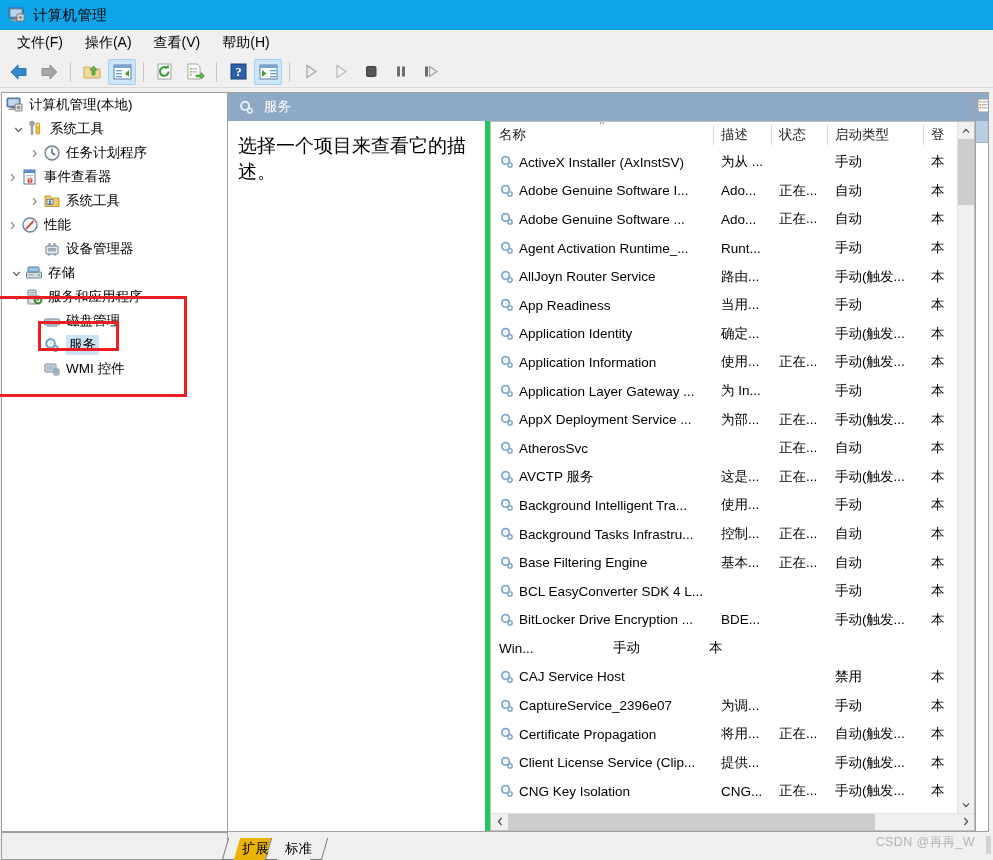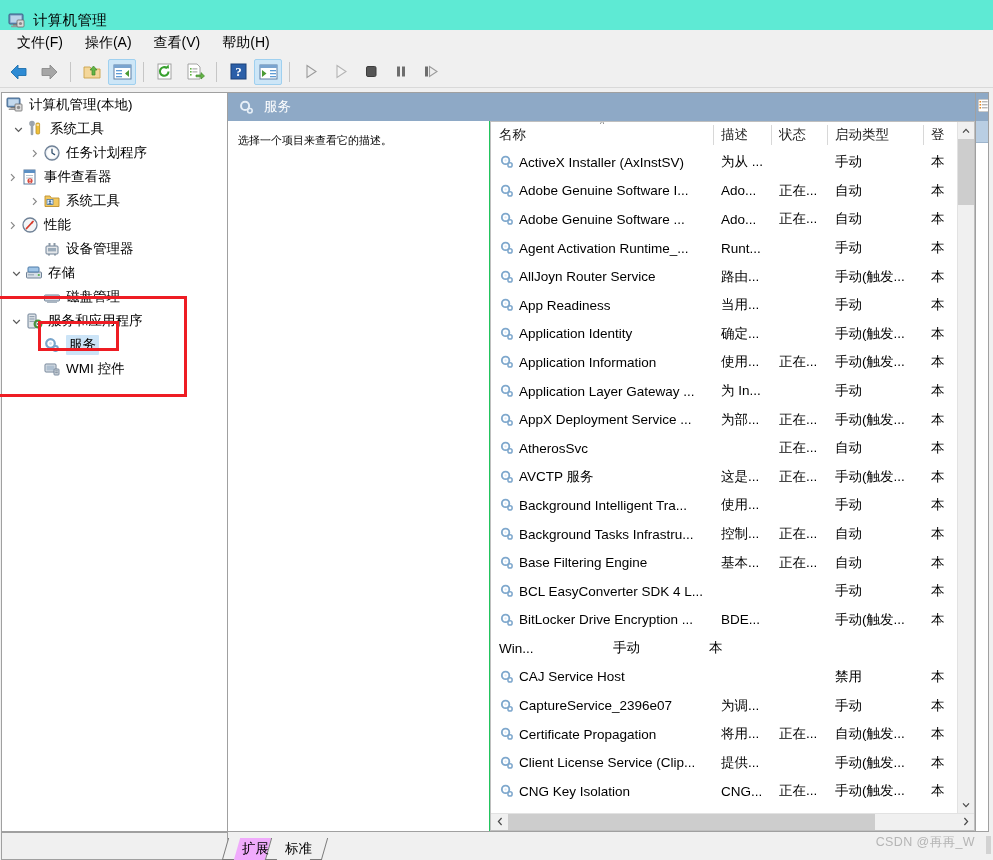--- a/index.html
+++ b/index.html
@@ -10,22 +10,22 @@
     background: #f0f0f0;
     font-family: "Liberation Sans", "DejaVu Sans", sans-serif;
     font-size: 13px;
     color: #000;
     -webkit-font-smoothing: antialiased;
   }
   .app { position: relative; width: 993px; height: 860px; background: #f0f0f0; }
 
   
   .titlebar {
-    height: 30px; display: flex; align-items: flex-end;
-    padding-left: 8px; background: #5eead4;
+    height: 30px; display: flex; align-items: center;
+    padding-left: 8px; background: #0ea5e9;
   }
   .title-icon {
     width: 18px; height: 18px; margin-right: 7px; position: relative; flex: none;
   }
   .title-text { font-size: 14.5px; color: #000; letter-spacing: .3px; }
 
   
   .menubar {
     height: 26px; display: flex; align-items: center;
     padding-left: 6px; background: #f0f0f0; font-size: 14px;
@@ -85,22 +85,22 @@
     height: 28px; background: #8ea9c6; display: flex; align-items: center;
     padding-left: 10px; flex: none; position: relative; z-index: 3;
   }
   .snapin-header .hdr-icon { width: 17px; height: 17px; margin-right: 9px; flex: none; }
   .snapin-header .hdr-text { color: #fff; font-size: 13.5px; }
 
   .snapin-body { flex: 1; display: flex; min-height: 0; position: relative; }
 
   .desc-pane {
     width: 262px; flex: none; background: #fff;
-    padding: 12px 10px 0 10px; font-size: 11px; color: #000;
-    border-right: 1px solid #22c55e;
+    padding: 12px 10px 0 10px; font-size: 19px; color: #000;
+    border-right: 5px solid #22c55e;
   }
 
   
   .list-wrap {
     flex: 1; min-width: 0; background: #fff; position: relative;
     display: flex; flex-direction: column;
     border: 1px solid #bfbfbf; border-top: 1px solid #bfbfbf;
     margin: 0; overflow: hidden;
   }
   .list-inner { flex: 1; display: flex; min-height: 0; }
@@ -175,21 +175,21 @@
   }
   .as-body { flex: 1; background: #fff; }
 
   
   .tabs-row {
     position: absolute; left: 229px; bottom: 0; height: 28px; right: 0;
     display: flex; align-items: flex-end; background: #f0f0f0;
   }
   .tab {
     height: 22px; padding: 0 9px 0 13px; display: flex; align-items: center;
-    font-size: 13.5px; color: #000; position: relative; background: #f0abfc;
+    font-size: 13.5px; color: #000; position: relative; background: #eab308;
     margin-right: -6px;
   }
   .tab .skewL, .tab .skewR {
     position: absolute; top: 0; bottom: 0; width: 12px; background: #f0f0f0;
   }
   .tab .skewL { left: -4px; border-left: 1px solid #7a7a7a; transform: skewX(-16deg); border-bottom: 1px solid #7a7a7a;}
   .tab .skewR { right: -4px; border-right: 1px solid #7a7a7a; transform: skewX(-16deg); border-bottom: 1px solid #7a7a7a;}
   .tab .tlabel { position: relative; z-index: 2; }
 
   
@@ -476,49 +476,49 @@
           <svg width="18" height="18" viewBox="0 0 18 18">
             <rect x="1.5" y="8" width="15" height="6" rx="1" fill="#d6dee6" stroke="#6f8196" stroke-width="1"></rect>
             <rect x="3" y="3" width="11" height="5" rx="1" fill="#9fc4e6" stroke="#4d7ba8" stroke-width="1"></rect>
             <circle cx="13.8" cy="11" r="1.1" fill="#54b14a"></circle>
             <rect x="3" y="10.2" width="6" height="1.2" fill="#9aaab9"></rect>
           </svg>
         </span>
         <span class="tree-label">存储</span>
       </div>
 
-      <div class="tree-row" style="padding-left:41px">
-        <span class="node-icon">
-          <svg width="18" height="18" viewBox="0 0 18 18">
-            <rect x="1.5" y="7" width="15" height="6" rx="1" fill="#d6dee6" stroke="#6f8196" stroke-width="1"></rect>
-            <rect x="3" y="8.6" width="7" height="1.3" fill="#8f9fae"></rect>
-            <circle cx="14" cy="10" r="1.1" fill="#54b14a"></circle>
-            <rect x="4" y="13" width="10" height="2" fill="#aab6c2"></rect>
-          </svg>
-        </span>
-        <span class="tree-label">磁盘管理</span>
-      </div>
-
       <div class="tree-row" style="padding-left:6px">
         <span class="twisty">
           <svg width="9" height="9" viewBox="0 0 9 9">
               <path d="M1.2 3 L4.5 6.3 L7.8 3" fill="none" stroke="#5a5a5a" stroke-width="1.2"></path>
             </svg>
         </span>
         <span class="node-icon">
           <svg width="18" height="18" viewBox="0 0 18 18">
             <rect x="3" y="2" width="8" height="14" rx="1" fill="#dfe4e9" stroke="#6f8196" stroke-width="1"></rect>
             <rect x="4.5" y="4" width="5" height="1.2" fill="#93a2b1"></rect>
             <rect x="4.5" y="6.4" width="5" height="1.2" fill="#93a2b1"></rect>
             <rect x="4.5" y="8.8" width="5" height="1.2" fill="#93a2b1"></rect>
             <circle cx="13" cy="12" r="3.4" fill="none" stroke="#4a8f3c" stroke-width="2.1"></circle>
             <circle cx="13" cy="12" r="1.1" fill="#4a8f3c"></circle>
           </svg>
         </span>
         <span class="tree-label">服务和应用程序</span>
+      </div>
+
+      <div class="tree-row" style="padding-left:41px">
+        <span class="node-icon">
+          <svg width="18" height="18" viewBox="0 0 18 18">
+            <rect x="1.5" y="7" width="15" height="6" rx="1" fill="#d6dee6" stroke="#6f8196" stroke-width="1"></rect>
+            <rect x="3" y="8.6" width="7" height="1.3" fill="#8f9fae"></rect>
+            <circle cx="14" cy="10" r="1.1" fill="#54b14a"></circle>
+            <rect x="4" y="13" width="10" height="2" fill="#aab6c2"></rect>
+          </svg>
+        </span>
+        <span class="tree-label">磁盘管理</span>
       </div>
 
       <div class="tree-row selected" style="padding-left:41px">
         <span class="node-icon">
           <svg width="18" height="18" viewBox="0 0 18 18">
             <circle cx="7.5" cy="7.5" r="4.3" fill="none" stroke="#7aa6cc" stroke-width="2.2"></circle>
             <circle cx="7.5" cy="7.5" r="1.4" fill="#cfe0f0"></circle>
             <circle cx="12.5" cy="12.5" r="2.5" fill="none" stroke="#7aa6cc" stroke-width="1.8"></circle>
           </svg>
         </span>

